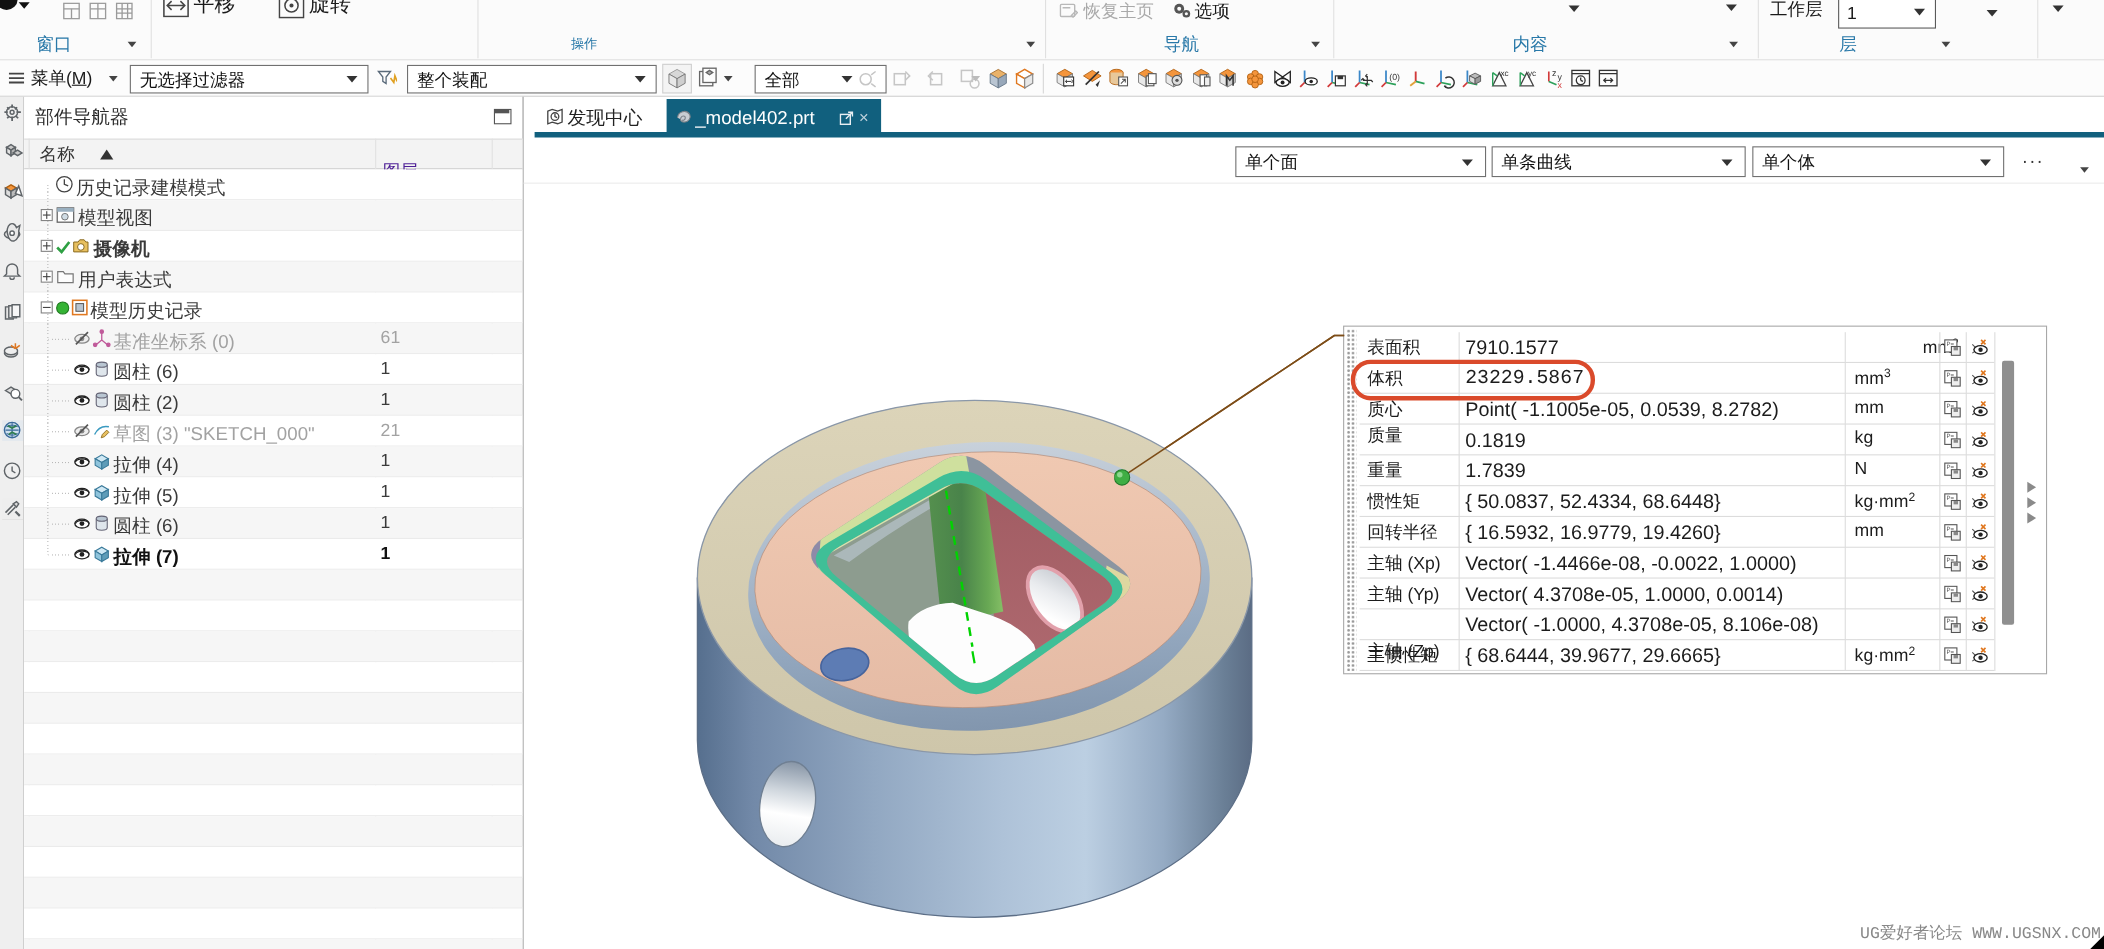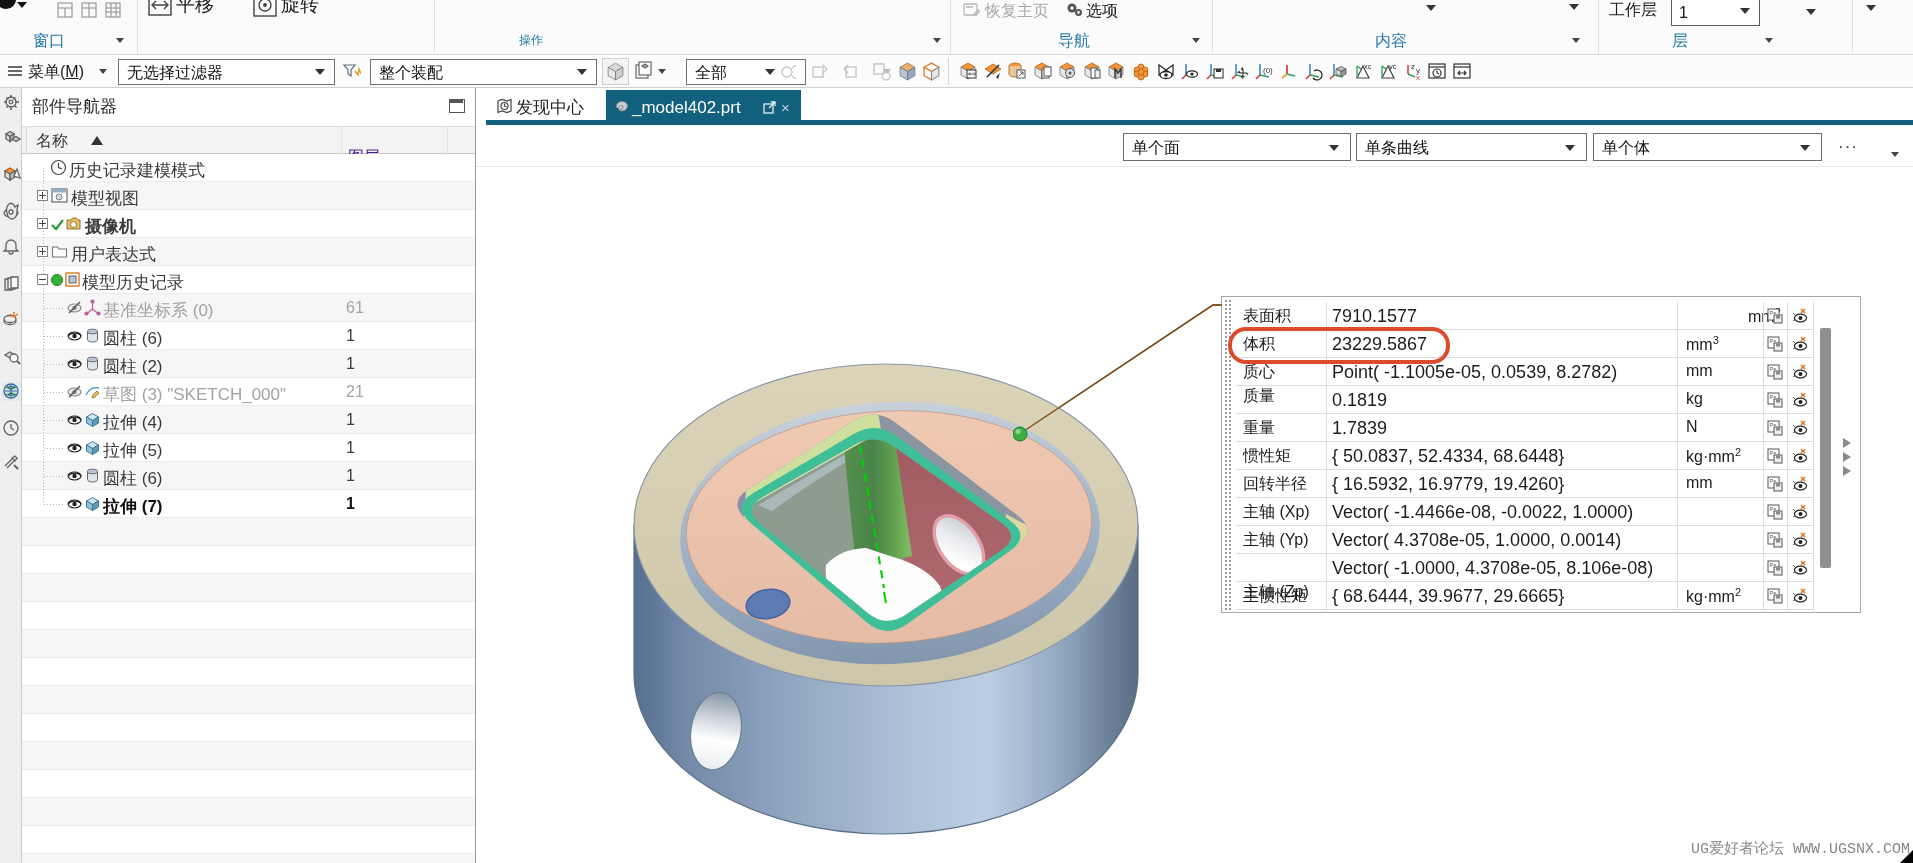--- a/index.html
+++ b/index.html
@@ -713,21 +713,21 @@
 <div class="abs" style="left:1791px;top:308px;">
     <svg width="17" height="16" viewBox="0 0 17 16">
       <path d="M10 1l4 4M14 1l-4 4" stroke="#e07820" stroke-width="1.5"></path>
       <path d="M2 5l3 3M3 10l2-1M2 13l3-2" stroke="#555" stroke-width="1"></path>
       <ellipse cx="9.5" cy="10" rx="6" ry="3.8" fill="#fff" stroke="#222" stroke-width="1.2"></ellipse>
       <circle cx="9.5" cy="10" r="2" fill="#222"></circle>
     </svg>
   </div>
 <div class="abs" style="left:1236px;top:357px;width:577px;height:1px;background:#dcdcdc;"></div>
 <div class="cell" style="left:1243px;top:334px;">体积</div>
-<div class="cell val" style="left:1332px;top:334px;">23229.5867</div>
+<div class="cell val" style="left:1332px;top:334px;font-family:Liberation Mono, monospace;">23229.5867</div>
 <div class="cell" style="left:1686px;top:334px;">mm<sup>3</sup></div>
 <div class="abs" style="left:1767px;top:336px;">
     <svg width="16" height="16" viewBox="0 0 16 16" fill="none" stroke="#555" stroke-width="1">
       <rect x="1" y="1" width="11" height="11" fill="#fff"></rect>
       <text x="2.5" y="6.5" font-size="5.5" fill="#555" stroke="none" font-family="Liberation Sans">P=</text>
       <rect x="7" y="7" width="8" height="8" fill="#eee"></rect>
       <rect x="9" y="7.5" width="4" height="3" fill="#888" stroke="none"></rect>
     </svg>
   </div>
 <div class="abs" style="left:1791px;top:336px;">

